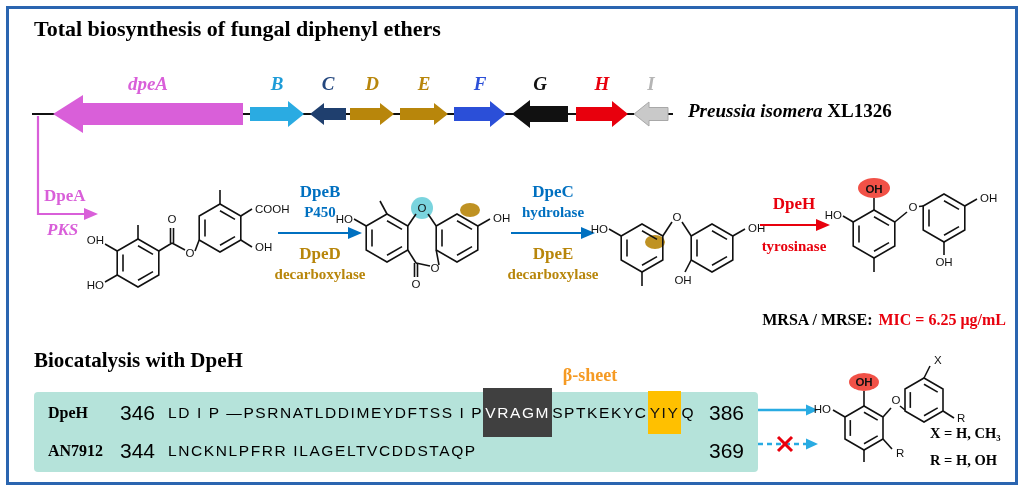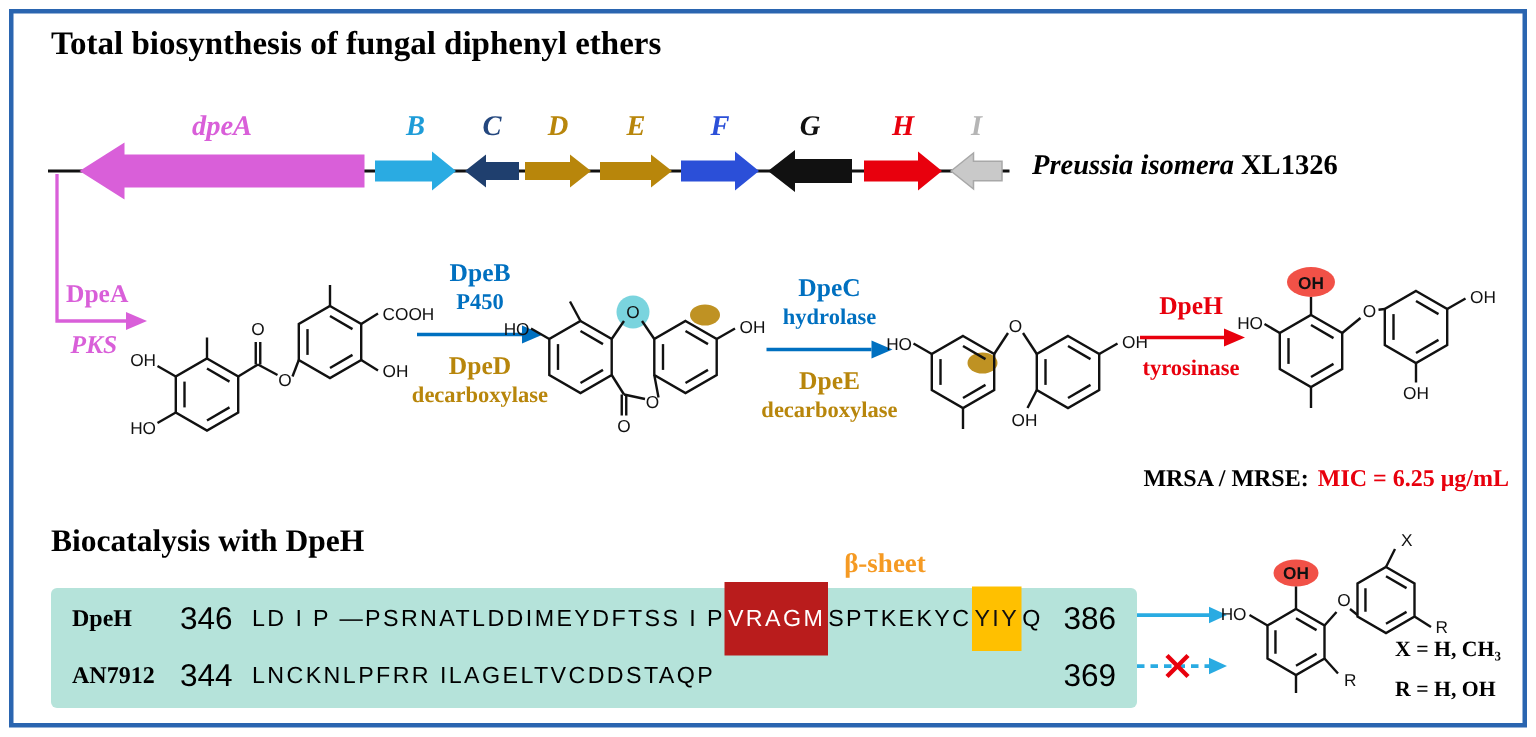--- a/index.html
+++ b/index.html
@@ -30,21 +30,21 @@
   .bio-heading{left:34px;top:348px;font-size:21px;font-weight:bold;color:#000;}
   .ss-label{top:364px;font-size:18px;font-weight:bold;text-align:center;line-height:22px;}
   .teal-box{left:34px;top:392px;width:724px;height:80px;background:#b5e3da;border-radius:4px;
             box-sizing:border-box;padding:8px 14px;display:flex;flex-direction:column;justify-content:space-between;}
   .seq-row{display:flex;align-items:center;height:26px;font-size:16px;color:#000;}
   .seq-name{width:72px;font-weight:bold;font-size:16px;}
   .seq-num{width:48px;font-family:"Liberation Sans",sans-serif;font-size:21px;}
   .seq-num.end{width:42px;text-align:right;}
   .seq-text{flex:1;font-family:"Liberation Sans",sans-serif;font-size:15.5px;
             letter-spacing:1.6px;white-space:nowrap;}
-  .hl-red{background:#b91c1c;color:#fff;padding:16px 2px;}
+  .hl-red{background:#404040;color:#fff;padding:16px 2px;}
   .hl-yellow{background:#ffc000;color:#111;padding:13px 2px;}
   .legend{left:930px;top:420px;font-size:14.5px;font-weight:bold;line-height:27px;color:#000;white-space:nowrap;}
   .gene-letter{font-style:italic;font-weight:bold;font-size:19px;font-family:"Liberation Serif",serif;}
   .atom{font-family:"Liberation Sans",sans-serif;font-size:11.5px;fill:#111;}
 </style>
 </head>
 <body>
 
 <svg width="0" height="0" style="position:absolute">
   <defs>
@@ -119,21 +119,21 @@
       <line x1="152.8" y1="72" x2="164" y2="79"></line>
     </g>
     <text class="atom" x="16" y="121" text-anchor="end">HO</text>
     <text class="atom" x="16" y="76" text-anchor="end">OH</text>
     <text class="atom" x="84" y="55" text-anchor="middle">O</text>
     <text class="atom" x="102" y="89" text-anchor="middle">O</text>
     <text class="atom" x="167" y="45" text-anchor="start">COOH</text>
     <text class="atom" x="167" y="83" text-anchor="start">OH</text>
   </svg>
 
-  <div class="step" style="left:272px;top:172px;width:96px">
+  <div class="step" style="left:272px;top:182px;width:96px">
     <div class="enz blue">DpeB</div>
     <div class="role blue">P450</div>
     <svg width="88" height="16">
       <line x1="2" y1="8" x2="72" y2="8" stroke="#0070c0" stroke-width="2.2"></line>
       <polygon points="72,2 86,8 72,14" fill="#0070c0"></polygon>
     </svg>
     <div class="enz gold">DpeD</div>
     <div class="role gold">decarboxylase</div>
   </div>
 

